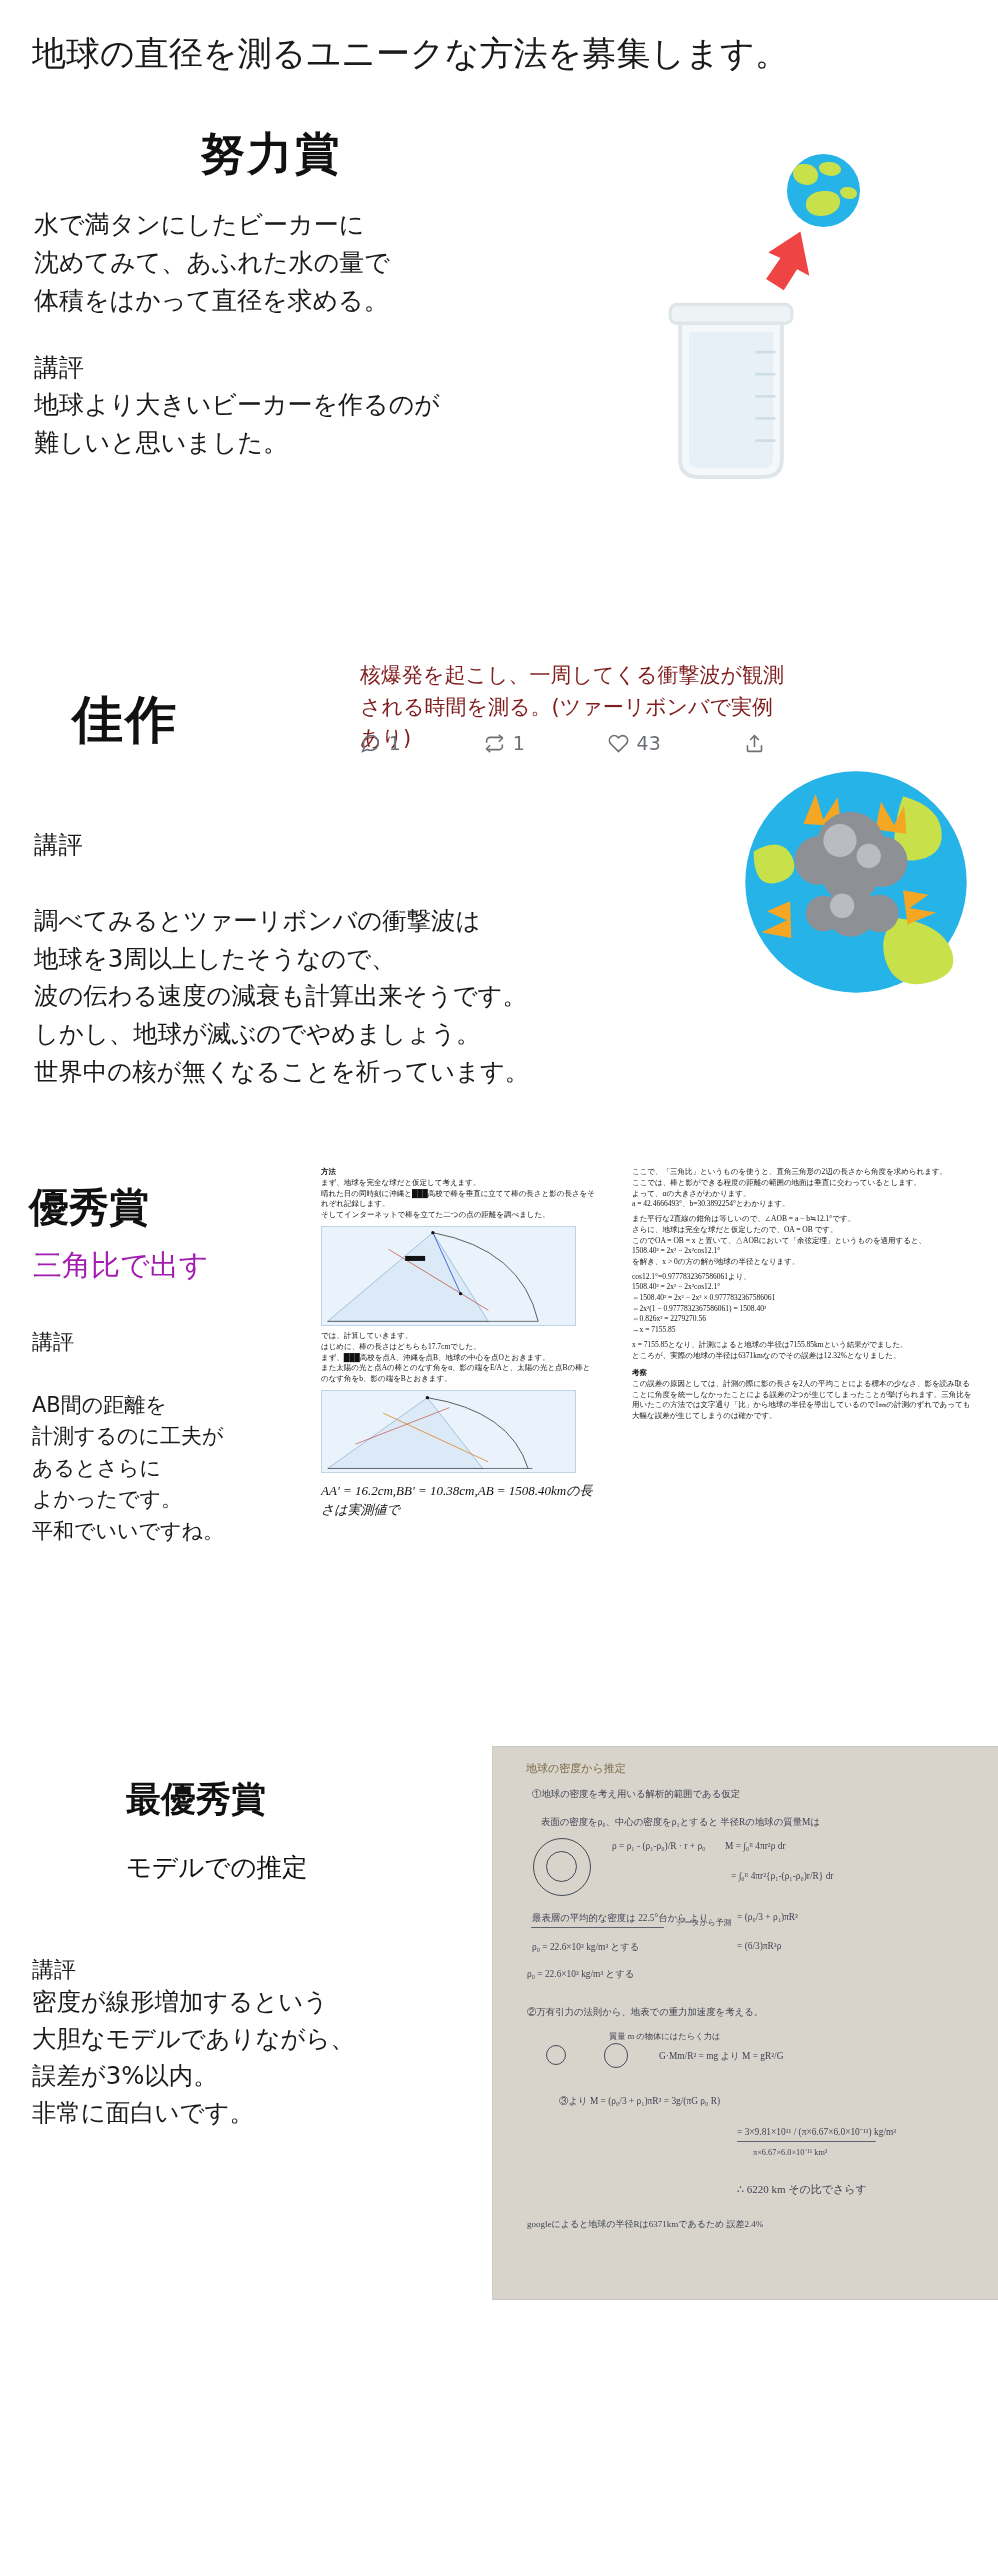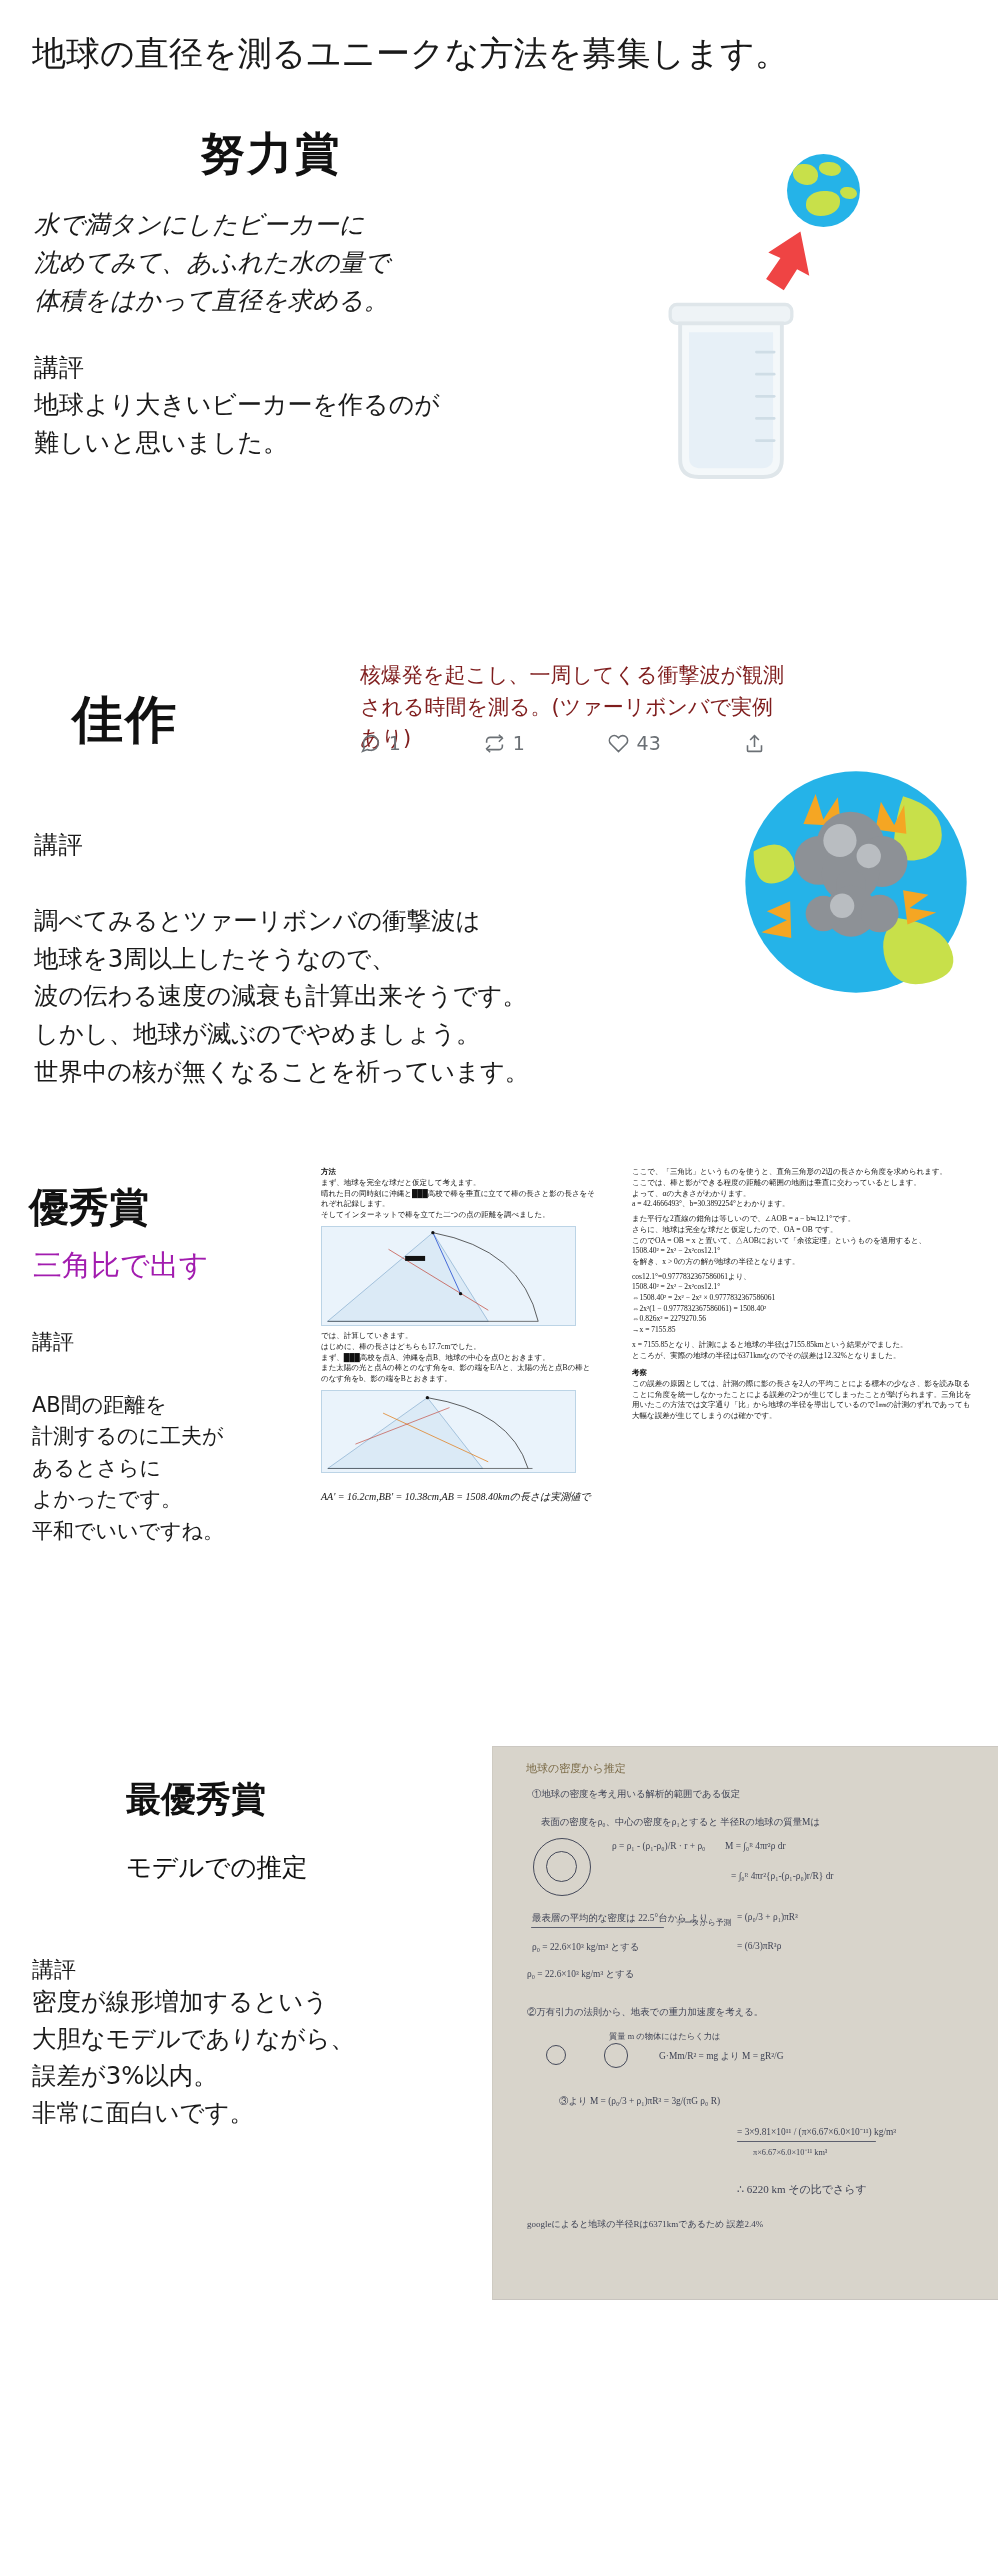--- a/index.html
+++ b/index.html
@@ -177,21 +177,21 @@
   .doc-col-left { left: 321px; top: 19px; width: 277px; }
   .doc-col-right { left: 632px; top: 19px; width: 344px; }
   .doc-fig {
     width: 255px; height: 100px;
     background: #eaf3fb;
     border: 0.6px solid #bcd4e6;
     margin: 5.5px 0;
     position: relative;
     overflow: hidden;
   }
-  .doc-caption { font-style: italic; font-size: 10px; margin-top: 17px;}
+  .doc-caption { font-style: italic; font-size: 13px; margin-top: 9px;}
 
   
   .sec4 { margin-top: 16.6px; height: 565px; }
   .sec4-title {
     position: absolute;
     left: 126px; top: 35px;
     font-size: 35px;
     font-weight: 700;
     color: #111;
   }
@@ -274,21 +274,21 @@
       <path d="M74 60 L74 286 Q74 306 96 306 L204 306 Q226 306 226 286 L226 60 Z" fill="#e3eef5" opacity="0.75"></path>
       <g stroke="#cfdde6" stroke-width="5" stroke-linecap="round">
         <line x1="196" y1="96" x2="228" y2="96"></line>
         <line x1="196" y1="136" x2="228" y2="136"></line>
         <line x1="196" y1="176" x2="228" y2="176"></line>
         <line x1="196" y1="216" x2="228" y2="216"></line>
         <line x1="196" y1="256" x2="228" y2="256"></line>
       </g>
     </svg>
 
-    <div class="sec1-body" style="white-space: pre-line; font-style: italic;">水で満タンにしたビーカーに
+    <div class="sec1-body" style="white-space: pre-line;">水で満タンにしたビーカーに
 沈めてみて、あふれた水の量で
 体積をはかって直径を求める。</div>
     <div class="sec1-comment-label">講評</div>
     <div class="sec1-comment-body" style="white-space: pre-line;">地球より大きいビーカーを作るのが
 難しいと思いました。</div>
   </div>
 
   <div class="section sec2">
     <div class="award-title-big">佳作</div>
 

